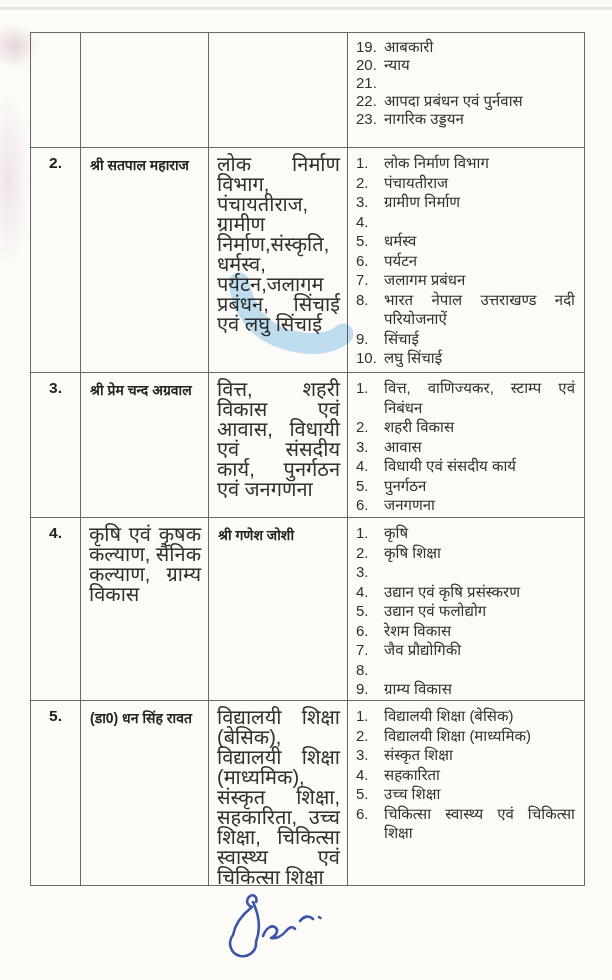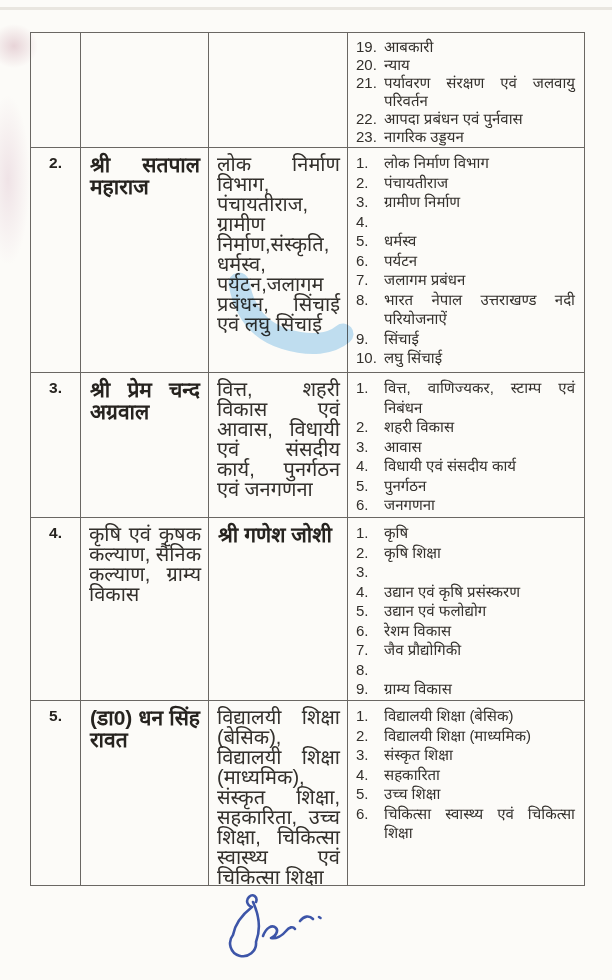--- a/index.html
+++ b/index.html
@@ -44,21 +44,21 @@
   .cell {
     border-right:1px solid var(--border, #6a6763);
     border-bottom:1px solid var(--border, #6a6763);
     overflow:hidden;
   }
   .serial {
     text-align:center; padding-top:6px;
     font-weight:bold; font-size:15.5px; color:#26231f;
   }
   .name {
-    font-weight:bold; font-size:21px; line-height:22px;
+    font-weight:bold; font-size:14px; line-height:22px;
     padding:6px 8px 16px 9px; text-align:justify; color:#26231f;
   }
   .summary {
     font-size:20px; line-height:20px;
     padding:6px 7px 0 8px; text-align:justify;
   }
   .items { padding:5px 6px 0 8px; font-size:15px; }
   .item-line { display:flex; line-height:19.5px; }
   .r1 .item-line { line-height:18px; }
   .inum { flex:none; width:28px; }
@@ -86,21 +86,20 @@
           <div class="item-line">
             <span class="inum">19.</span>
             <span class="itxt">आबकारी</span>
           </div>
           <div class="item-line">
             <span class="inum">20.</span>
             <span class="itxt">न्याय</span>
           </div>
           <div class="item-line">
             <span class="inum">21.</span>
-            <span class="itxt">पर्यावरण संरक्षण एवं जलवायु परिवर्तन</span>
           </div>
           <div class="item-line">
             <span class="inum">22.</span>
             <span class="itxt">आपदा प्रबंधन एवं पुर्नवास</span>
           </div>
           <div class="item-line">
             <span class="inum">23.</span>
             <span class="itxt">नागरिक उड्डयन</span>
           </div>
         </div>

